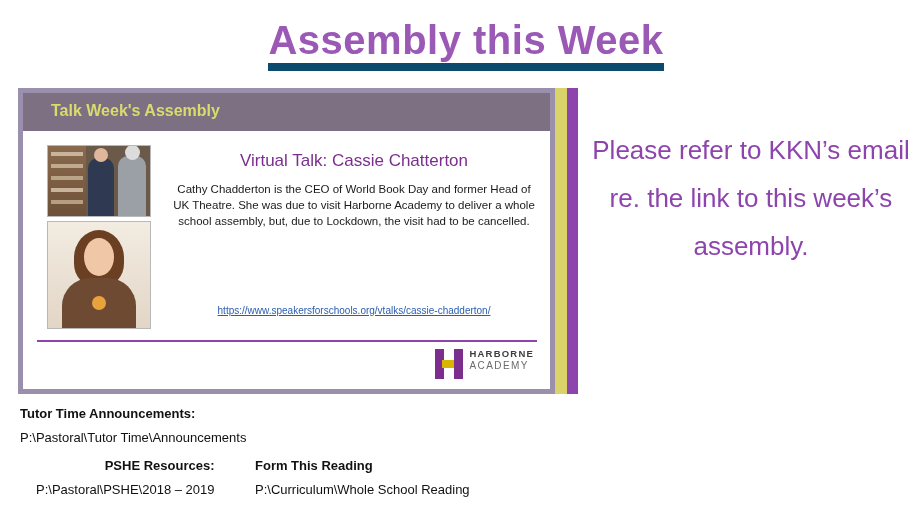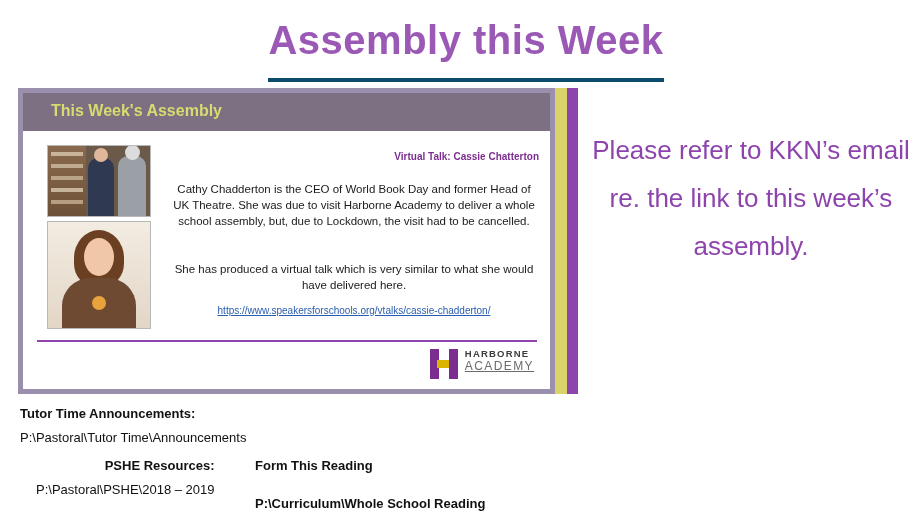--- a/index.html
+++ b/index.html
@@ -21,22 +21,22 @@
     left: 0;
     top: 18px;
     width: 920px;
     text-align: center;
     font-size: 40px;
     font-weight: bold;
     color: #9B59B6;
     letter-spacing: 0.5px;
   }
   .page-title span {
-    border-bottom: 4px solid #0c4a6e;
-    padding-bottom: 16px;
+    border-bottom: 8px solid #0c4a6e;
+    padding-bottom: 1px;
     margin-left: 12px;
   }
 
   
   .slide-wrap {
     position: absolute;
     left: 18px;
     top: 88px;
     width: 560px;
     height: 306px;
@@ -156,23 +156,23 @@
     border-radius: 50%;
     background: #e8a33d;
   }
 
   
   .slide-subject {
     position: absolute;
     left: 146px;
     top: 58px;
     width: 370px;
-    text-align: right;
-    font-size: 10px;
-    font-weight: bold;
+    text-align: center;
+    font-size: 17px;
+    font-weight: normal;
     color: #7B2E8E;
   }
   .slide-para {
     position: absolute;
     left: 146px;
     width: 370px;
     text-align: center;
     font-size: 11.5px;
     line-height: 16px;
     color: #1a1a1a;
@@ -221,21 +221,21 @@
   .slide-logo .mark .bar-c {
     position: absolute; left: 7px; top: 11px; width: 14px; height: 8px; background: #D9B400;
   }
   .slide-logo .logo-text {
     line-height: 1.15;
   }
   .slide-logo .logo-text .l1 {
     font-size: 9.5px; font-weight: bold; letter-spacing: 1.2px; color: #3c3c3c;
   }
   .slide-logo .logo-text .l2 {
-    font-size: 12px; letter-spacing: 1.4px; color: #6b6b6b; text-decoration: underline;
+    font-size: 10px; letter-spacing: 1.4px; color: #6b6b6b;
   }
 
   
   .right-note {
     position: absolute;
     left: 592px;
     top: 126px;
     width: 318px;
     text-align: center;
     font-size: 26px;
@@ -257,57 +257,56 @@
   }
   .info .path {
     font-size: 13px;
     color: #111111;
   }
   .row-1 { position: absolute; left: 0; top: 0; }
   .row-1 .path { margin-top: 9px; }
   .row-2 { position: absolute; left: 16px; top: 52px; text-align: right; }
   .row-2 .path { margin-top: 9px; }
   .row-3 { position: absolute; left: 235px; top: 52px; }
-  .row-3 .path { margin-top: 23px; font-weight: bold; }
+  .row-3 .path { margin-top: 9px; }
 </style>
 </head>
 <body>
 
 <div class="page-title">
   <span>Assembly this Week</span>
 </div>
 
 <div class="slide-wrap">
   <div class="slide-accent-outer"></div>
   <div class="slide-accent-yellow"></div>
   <div class="slide-accent-purple"></div>
 
   <div class="slide-inner">
 
     <div class="slide-header">
-      <div class="slide-header-title">This Week's Assembly</div>
+      <div class="slide-header-title">Talk Week's Assembly</div>
     </div>
 
     <div class="photo-top">
       <div class="p-shelf"></div>
       <div class="p-person-a"></div>
       <div class="p-person-b"></div>
     </div>
 
     <div class="photo-bottom">
       <div class="p-bg"></div>
       <div class="p-hair"></div>
       <div class="p-face"></div>
       <div class="p-body"></div>
       <div class="p-flower"></div>
     </div>
 
     <div class="slide-subject">Virtual Talk: Cassie Chatterton</div>
     <div class="slide-para p1">Cathy Chadderton is the CEO of World Book Day and former Head of UK Theatre. She was due to visit Harborne Academy to deliver a whole school assembly, but, due to Lockdown, the visit had to be cancelled.</div>
-    <div class="slide-para p2">She has produced a virtual talk which is very similar to what she would have delivered here.</div>
     <div class="slide-link">https://www.speakersforschools.org/vtalks/cassie-chadderton/</div>
 
     <div class="slide-footer-rule"></div>
 
     <div class="slide-logo">
       <div class="mark">
         <div class="bar-l"></div>
         <div class="bar-c"></div>
         <div class="bar-r"></div>
       </div>

